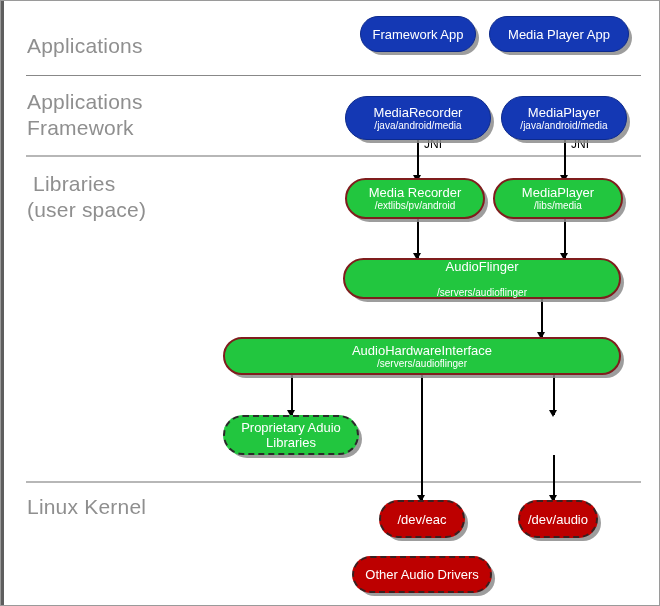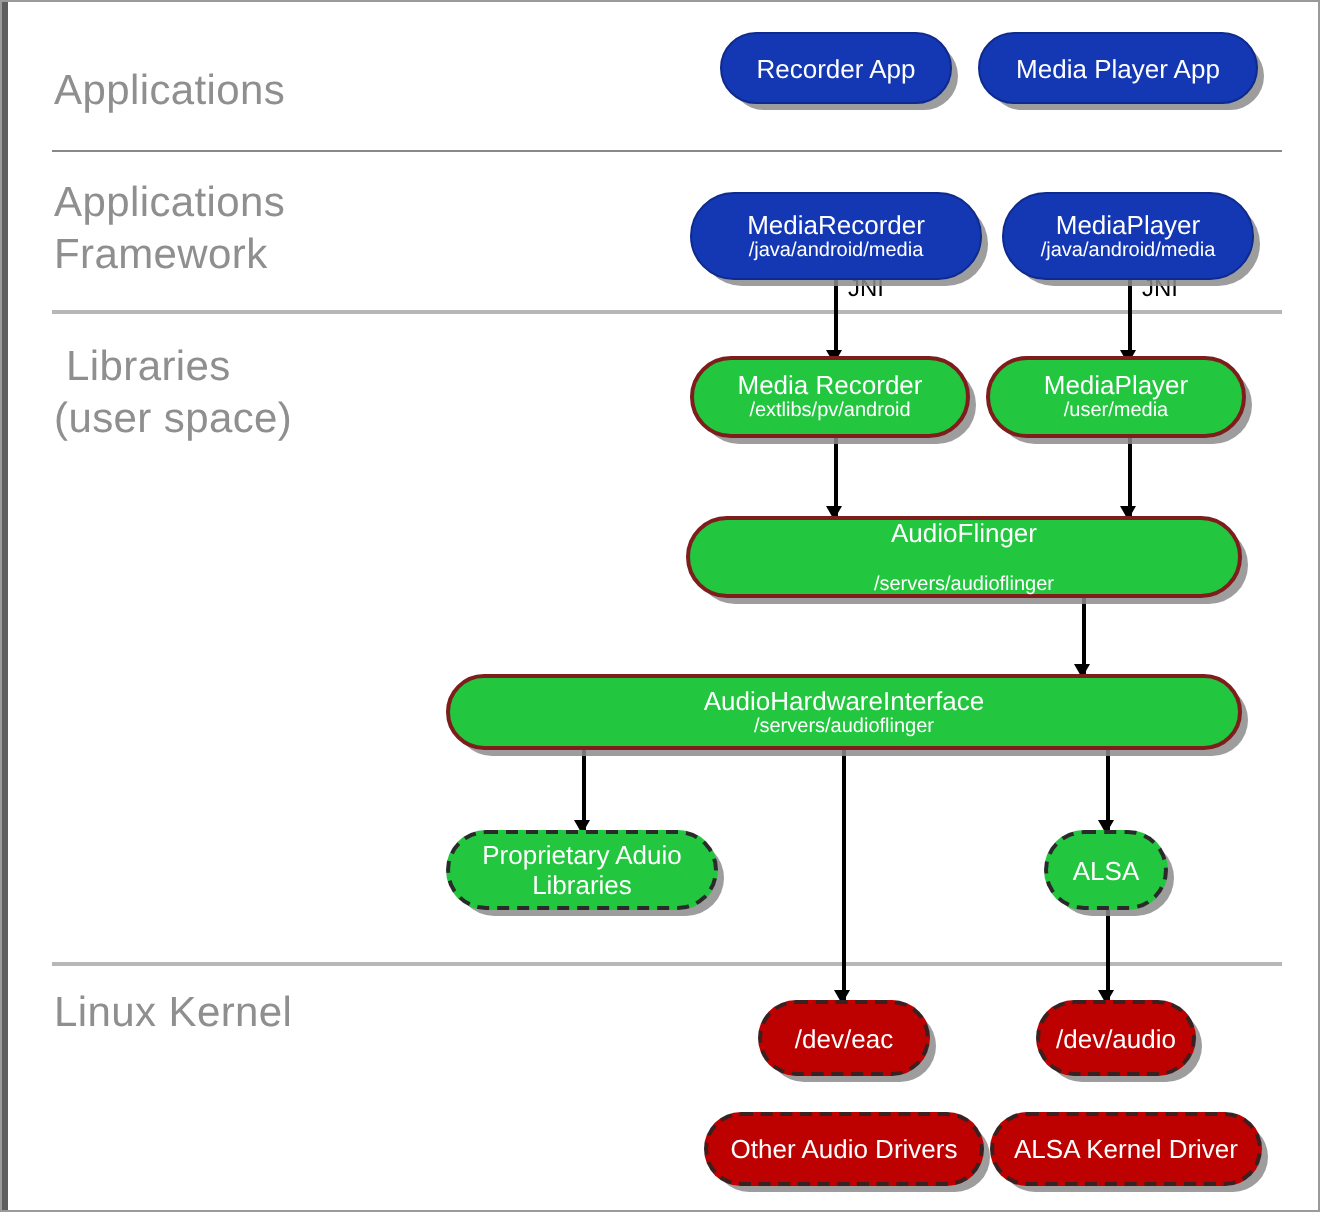--- a/index.html
+++ b/index.html
@@ -144,21 +144,21 @@
   <div class="conn" style="left:420px; top:374px; height:125px;"></div>
   <div class="arrowhead" style="left:416px; top:494px;"></div>
 
   <div class="conn" style="left:552px; top:374px; height:40px;"></div>
   <div class="arrowhead" style="left:548px; top:409px;"></div>
 
   <div class="conn" style="left:552px; top:454px; height:45px;"></div>
   <div class="arrowhead" style="left:548px; top:494px;"></div>
 
   <div class="node blue" style="left:359px; top:15px; width:116px; height:36px;">
-    <span class="t1">Recorder App</span>
+    <span class="t1">Framework App</span>
   </div>
 
   <div class="node blue" style="left:488px; top:15px; width:140px; height:36px;">
     <span class="t1">Media Player App</span>
   </div>
 
   <div class="node blue" style="left:344px; top:95px; width:146px; height:44px;">
     <span class="t1">MediaRecorder</span>
     <span class="t2">/java/android/media</span>
   </div>
@@ -168,51 +168,45 @@
     <span class="t2">/java/android/media</span>
   </div>
 
   <div class="node green" style="left:344px; top:177px; width:140px; height:41px;">
     <span class="t1">Media Recorder</span>
     <span class="t2">/extlibs/pv/android</span>
   </div>
 
   <div class="node green" style="left:492px; top:177px; width:130px; height:41px;">
     <span class="t1">MediaPlayer</span>
-    <span class="t2">/user/media</span>
+    <span class="t2">/libs/media</span>
   </div>
 
   <div class="node green" style="left:342px; top:257px; width:278px; height:41px;gap:13px;">
     <span class="t1">AudioFlinger</span>
     <span class="t2">/servers/audioflinger</span>
   </div>
 
   <div class="node green" style="left:222px; top:336px; width:398px; height:38px;">
     <span class="t1">AudioHardwareInterface</span>
     <span class="t2">/servers/audioflinger</span>
   </div>
 
   <div class="node green dashed" style="left:222px; top:414px; width:136px; height:40px;">
     <span class="t1">Proprietary Aduio</span>
     <span class="t1">Libraries</span>
   </div>
 
-  <div class="node green dashed" style="left:521px; top:414px; width:62px; height:40px;">
-    <span class="t1">ALSA</span>
-  </div>
 
   <div class="node red dashed" style="left:378px; top:499px; width:86px; height:38px;">
     <span class="t1">/dev/eac</span>
   </div>
 
   <div class="node red dashed" style="left:517px; top:499px; width:80px; height:38px;">
     <span class="t1">/dev/audio</span>
   </div>
 
   <div class="node red dashed" style="left:351px; top:555px; width:140px; height:37px;">
     <span class="t1">Other Audio Drivers</span>
   </div>
 
-  <div class="node red dashed" style="left:494px; top:555px; width:136px; height:37px;">
-    <span class="t1">ALSA Kernel Driver</span>
-  </div>
 
 </div>
 
 </body></html>

